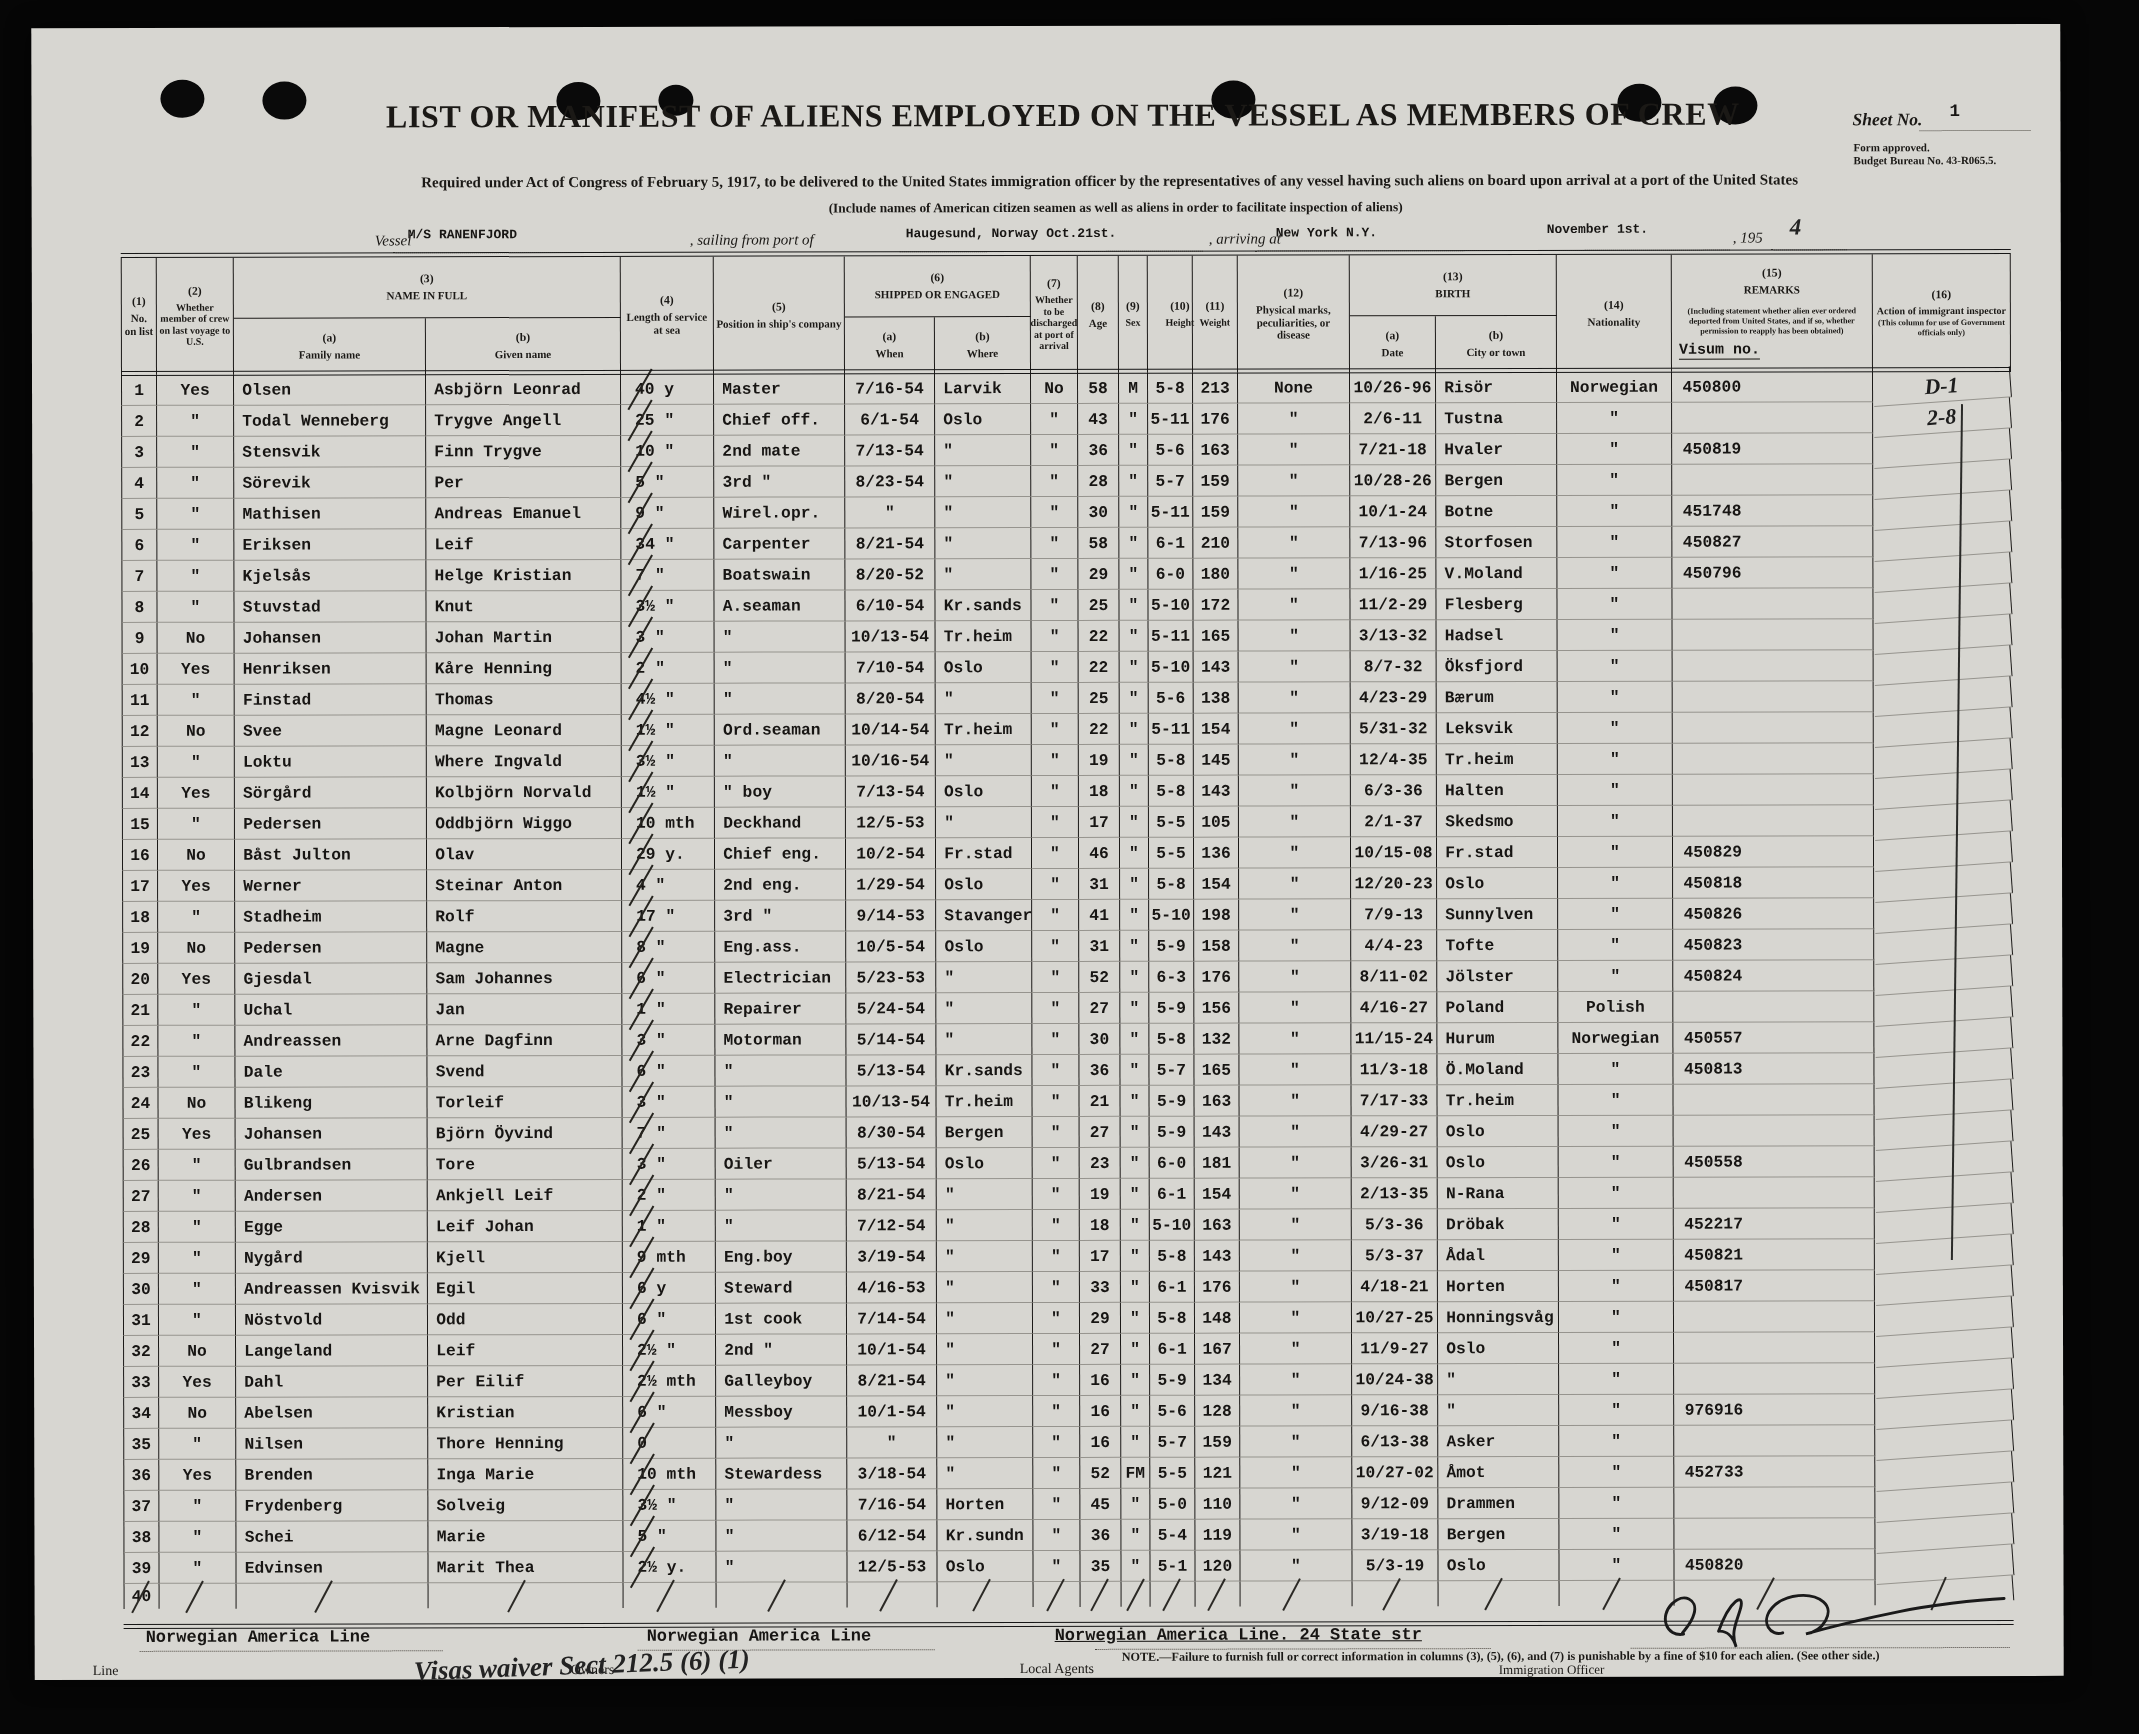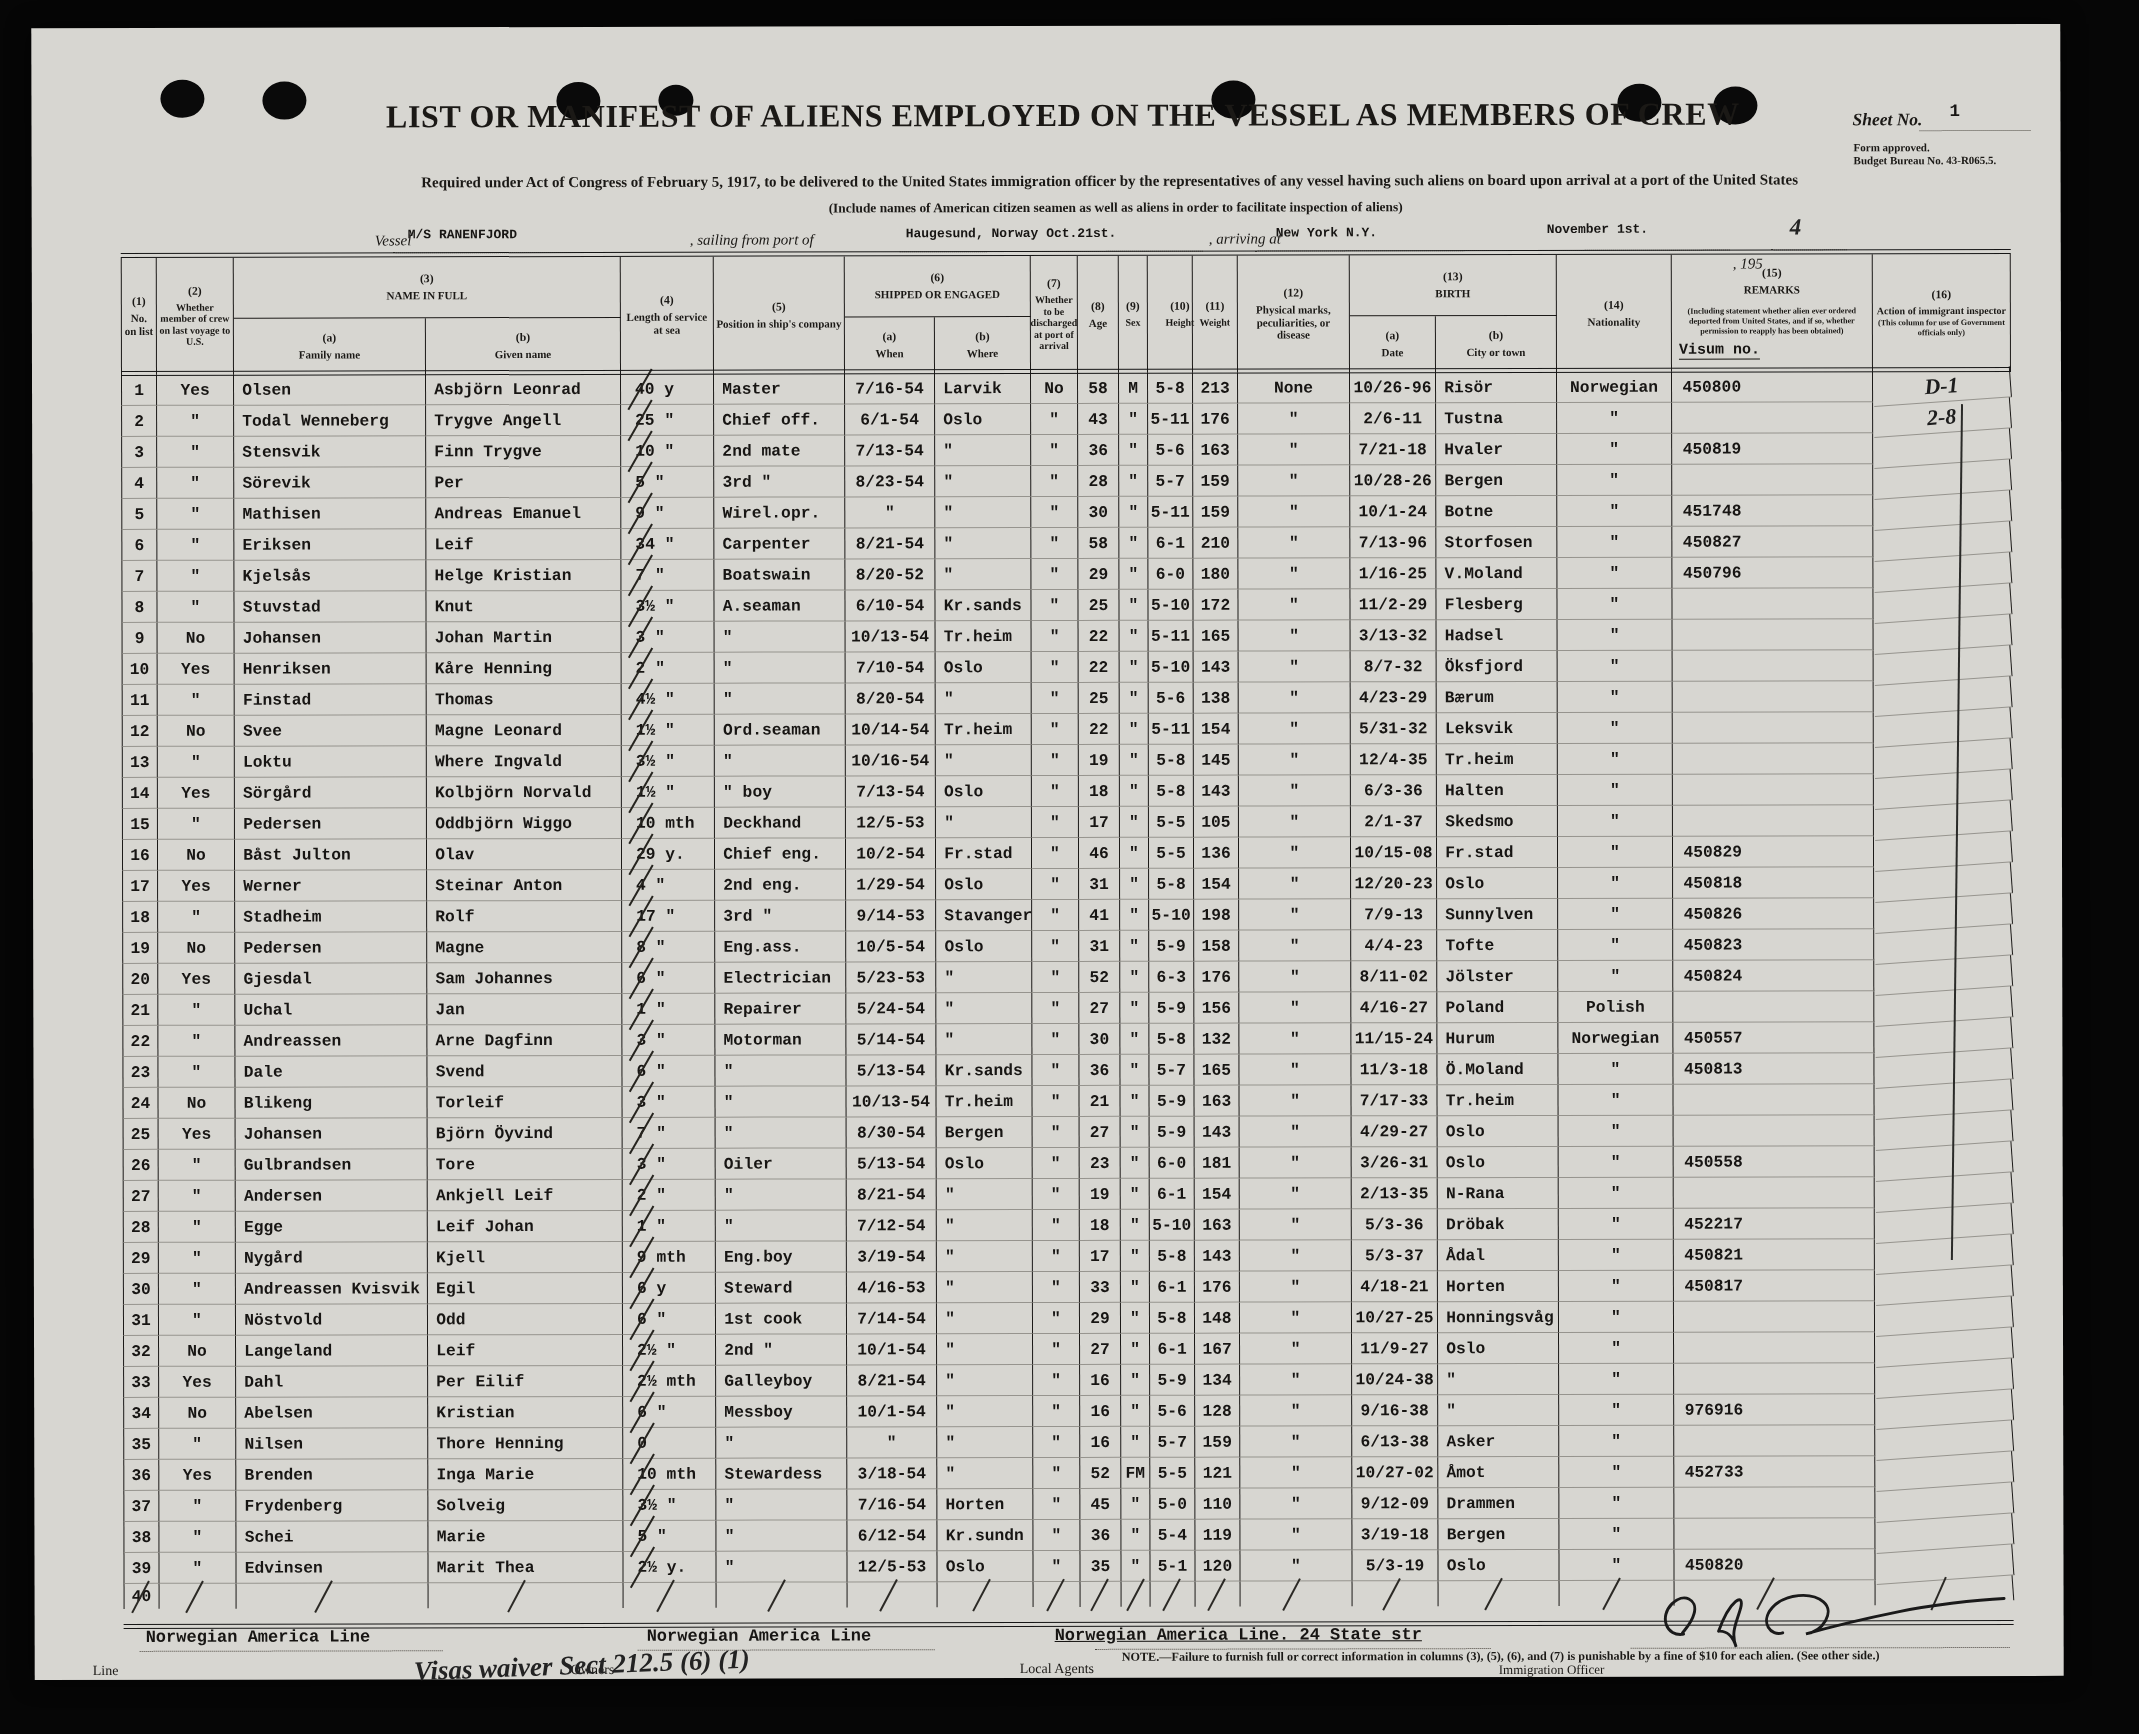--- a/index.html
+++ b/index.html
@@ -102,21 +102,21 @@
     <span class="twv tw" style="left:376px;top:200px;">M/S RANENFJORD</span>
     <div class="dots" style="left:361px;top:225px;width:204px;"></div>
     <span class="lbl" style="left:658px;top:205px;">, sailing from port of</span>
     <span class="twv tw" style="left:874px;top:200px;">Haugesund, Norway Oct.21st.</span>
     <div class="dots" style="left:868px;top:225px;width:303px;"></div>
     <span class="lbl" style="left:1177px;top:205px;">, arriving at</span>
     <span class="twv tw" style="left:1244px;top:200px;">New York N.Y.</span>
     <div class="dots" style="left:1223px;top:225px;width:274px;"></div>
     <span class="twv tw" style="left:1515px;top:197px;">November 1st.</span>
     <div class="dots" style="left:1506px;top:225px;width:192px;"></div>
-    <span class="lbl" style="left:1701px;top:205px;margin-top:26px;">, 195</span>
+    <span class="lbl" style="left:1701px;top:205px;">, 195</span>
     <span class="handwrit" style="left:1758px;top:190px;font-size:23px;">4</span>
     <div class="dots" style="left:1739px;top:225px;width:76px;"></div>
 
     <div class="crewtable">
 
       <div class="h span2 first" style="grid-column:1;">
         <span class="num">(1)</span>
         <span>No. on list</span>
       </div>
       <div class="h span2 small" style="grid-column:2;">

